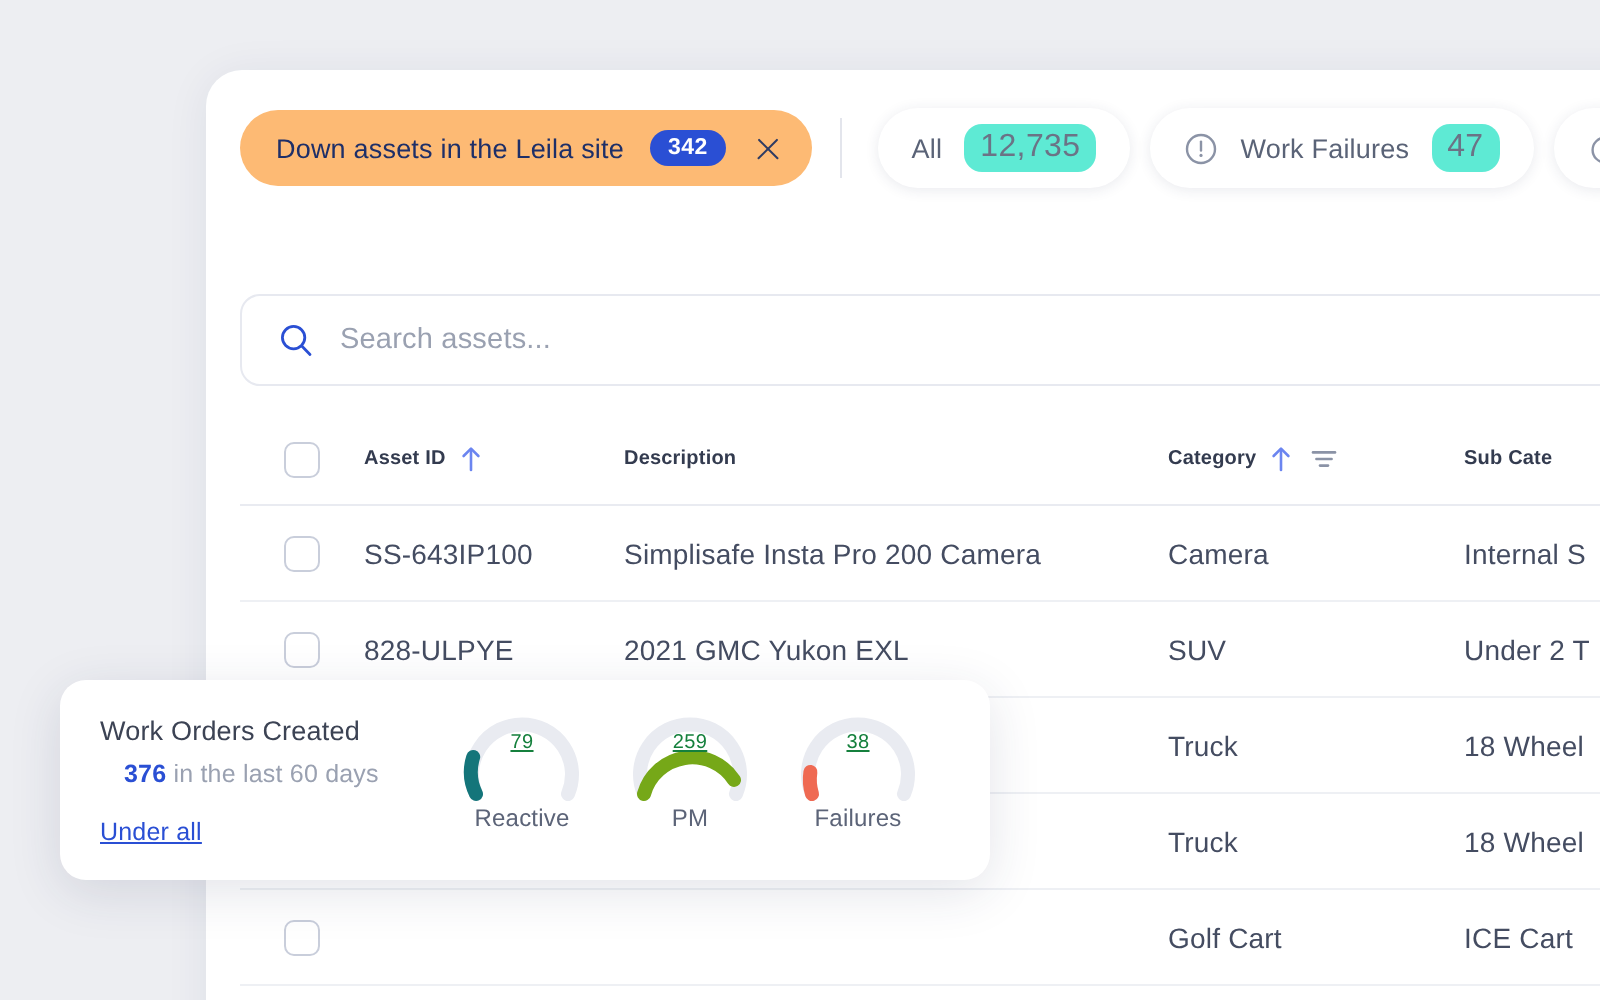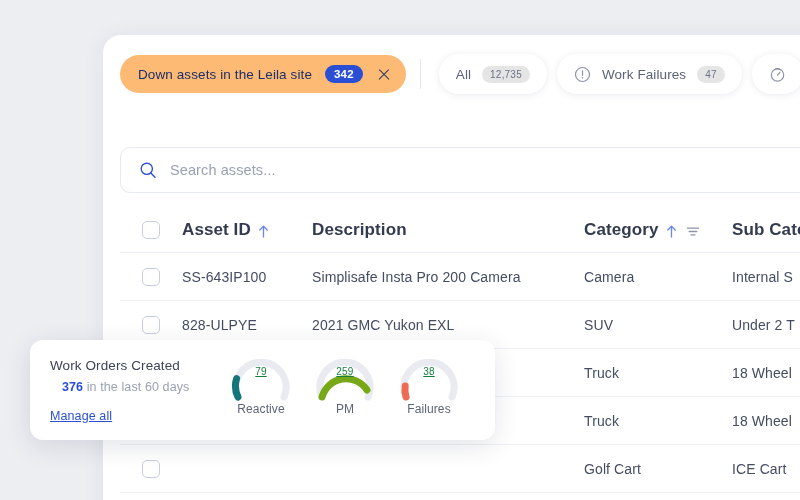--- a/index.html
+++ b/index.html
@@ -90,23 +90,23 @@
     border-radius: 20px;
     box-shadow: 0 1px 7px rgba(40,50,90,.10);
     gap: 11px;
   }
   .tab-label {
     font-size: 13.5px;
     color: #5a6377;
     letter-spacing: .1px;
   }
   .tab-count {
-    background: #e5e5e5;
+    background: #5eead4;
     color: #6b7386;
-    font-size: 10px;
+    font-size: 16px;
     border-radius: 9px;
     padding: 3px 8px;
     letter-spacing: .2px;
   }
   .tab-icon { width: 17px; height: 17px; flex: none; display: block; }
 
   
   .searchbox {
     position: absolute;
     left: 17px; top: 112px;
@@ -145,21 +145,21 @@
 
   .chk {
     width: 18px; height: 18px;
     border: 1.4px solid #c9cedb;
     border-radius: 5px;
     background: #fff;
     cursor: pointer;
   }
 
   .th {
-    font-size: 17px;
+    font-size: 10px;
     color: #333b4f;
     font-weight: bold;
     letter-spacing: .1px;
     display: flex; align-items: center; gap: 7px;
   }
   .td {
     font-size: 14px;
     color: #444c61;
     letter-spacing: .1px;
     white-space: nowrap;
@@ -366,21 +366,21 @@
 
     </div>
   </div>
 
   <div class="wocard">
     <div class="wo-left">
       <div class="wo-title">Work Orders Created</div>
       <div class="wo-sub">
         <b>376</b><span> in the last 60 days</span>
       </div>
-      <a class="wo-link">Manage all</a>
+      <a class="wo-link">Under all</a>
     </div>
 
     <div class="gauges">
 
       <div class="gauge">
         <svg width="62" height="54" viewBox="0 0 62 54">
           <path d="M8 45 A25 25 0 1 1 54 45" fill="none" stroke="#e9ebf1" stroke-width="7" stroke-linecap="round"></path>
           <path d="M8 45 A25 25 0 0 1 6.6 26.5" fill="none" stroke="#14757a" stroke-width="7" stroke-linecap="round"></path>
         </svg>
         <div class="gauge-val">79</div>

